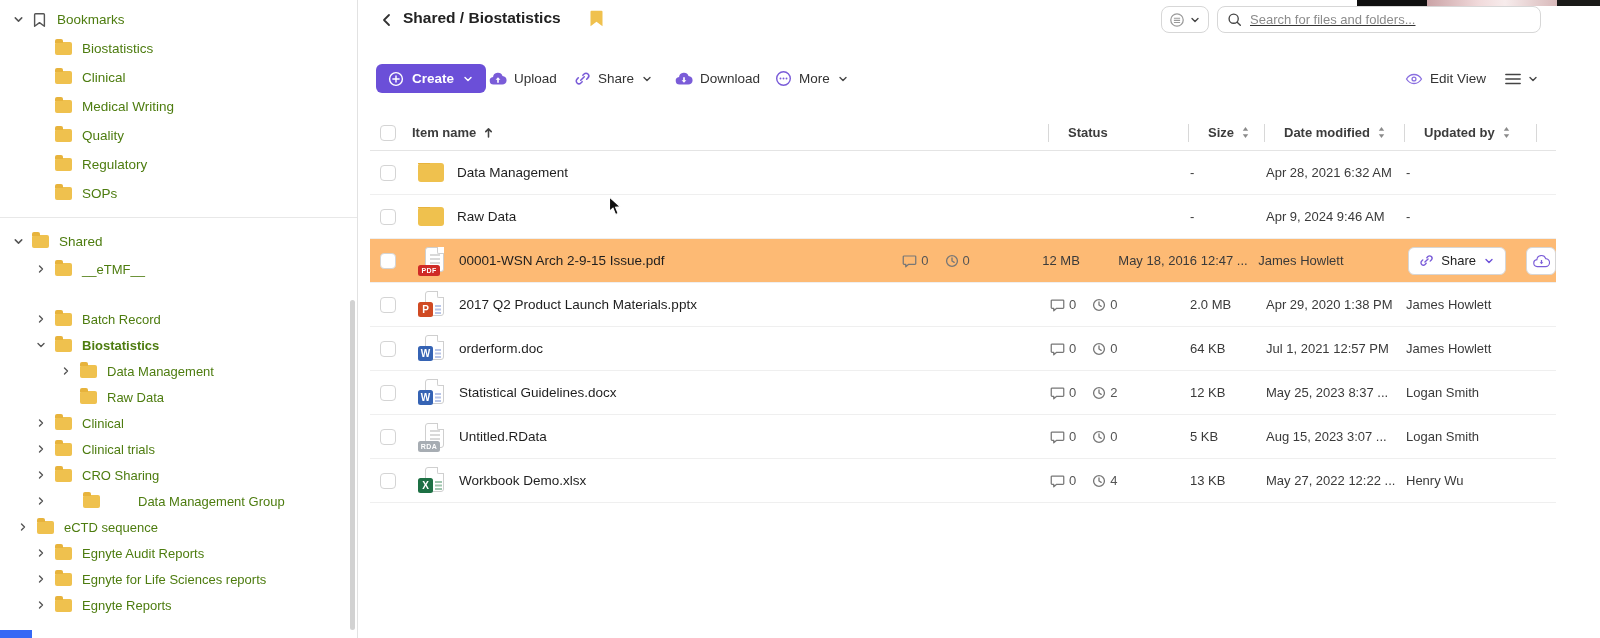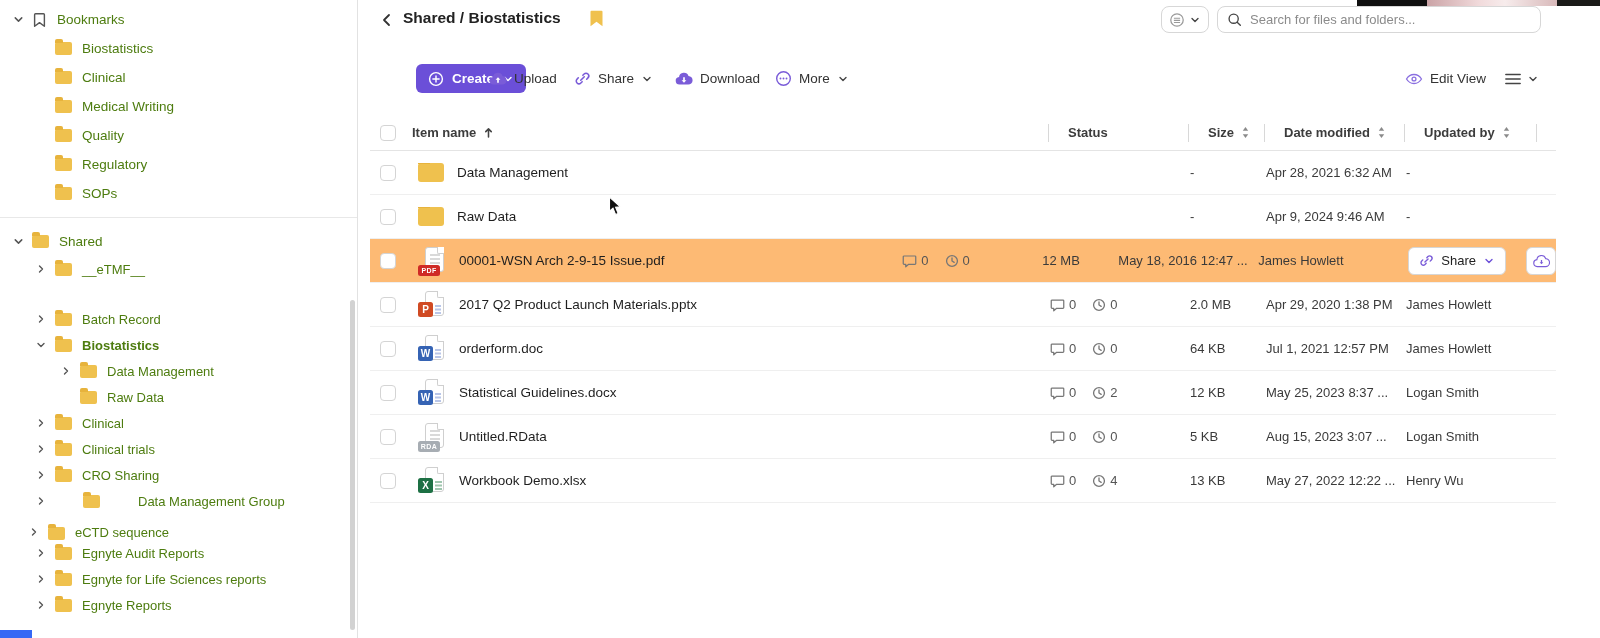--- a/index.html
+++ b/index.html
@@ -24,30 +24,30 @@
   
   .main { position:absolute; left:359px; top:0; width:1241px; height:638px; background:#fff; }
 
   
   .main-header { position:relative; height:40px; }
   .back-btn { position:absolute; left:17px; top:9px; width:22px; height:22px; display:flex; align-items:center; justify-content:center; cursor:pointer; }
   .breadcrumb { position:absolute; left:44px; top:9px; font-size:15.5px; font-weight:700; color:#222; }
   .crumb-bookmark { position:absolute; left:231px; top:10px; }
   .search-filter { position:absolute; left:802px; top:6px; height:27px; width:48px; border:1px solid #d7d7d7; border-radius:8px; display:flex; align-items:center; justify-content:center; gap:4px; cursor:pointer; background:#fff; }
   .search-box { position:absolute; left:858px; top:6px; width:324px; height:27px; border:1px solid #d7d7d7; border-radius:8px; display:flex; align-items:center; padding:0 9px; background:#fff; }
-  .search-box input { border:0; outline:0; flex:1; margin-left:8px; font-size:13px; color:#333; font-family:"Liberation Sans", sans-serif; background:transparent; }
+  .search-box input { border:0; outline:0; flex:1; margin-left:8px; font-size:13px; color:#333; font-family:"Liberation Sans", sans-serif; background:transparent;text-decoration:underline; }
   .search-box input::placeholder { color:#8b8b8b; }
   .rec-artifact { position:absolute; right:0; top:0; width:243px; height:6px; display:flex; }
   .rec-artifact .seg1 { width:70px; background:#101010; }
   .rec-artifact .seg2 { width:130px; background:linear-gradient(90deg,#caa3a6,#f1dadb 40%,#f7ecec 60%,#d8b9ba); }
   .rec-artifact .seg3 { flex:1; background:#1a1a18; }
 
   
   .toolbar { position:relative; height:52px; margin-top:12px; }
-  .btn-create { position:absolute; left:17px; top:12px; height:29px; padding:0 12px; background:#6b4fd8; border-radius:6px; color:#fff; font-size:13.5px; font-weight:700; display:flex; align-items:center; gap:8px; cursor:pointer; border:none;margin-left:40px; }
+  .btn-create { position:absolute; left:17px; top:12px; height:29px; padding:0 12px; background:#6b4fd8; border-radius:6px; color:#fff; font-size:13.5px; font-weight:700; display:flex; align-items:center; gap:8px; cursor:pointer; border:none; }
   .tb-item { position:absolute; top:12px; height:29px; display:flex; align-items:center; gap:7px; font-size:13.5px; color:#333; cursor:pointer; }
   .tb-upload { left:130px; } .tb-share { left:215px; } .tb-download { left:316px; } .tb-more { left:416px; }
   .edit-view { position:absolute; left:1046px; top:12px; height:29px; display:flex; align-items:center; gap:7px; font-size:13.5px; color:#333; cursor:pointer; }
   .layout-toggle { position:absolute; left:1146px; top:12px; height:29px; display:flex; align-items:center; gap:6px; cursor:pointer; }
 
   
   .table { position:relative; margin:11px 12px 0 11px; width:1186px; }
   .t-head { display:grid; grid-template-columns:42px 1fr 140px 76px 140px 132px auto; height:36px; align-items:center; border-bottom:1px solid #e4e4e4;text-align:center; }
   .t-head .h { font-size:13px; font-weight:700; color:#3c3c3c; display:flex; align-items:center; gap:7px; }
   .t-head .h.sep { border-left:1px solid #d8d8d8; padding-left:19px; height:18px; }
@@ -205,21 +205,21 @@
         </div>
         <div class="tree-row sm" style="padding-left: 33px; gap: 28px;">
           <span class="chev">
             <svg width="12" height="12" viewBox="0 0 16 16">
               <path d="M6 4l4 4-4 4" fill="none" stroke="#555" stroke-width="1.8" stroke-linecap="round" stroke-linejoin="round"></path>
             </svg>
           </span>
           <span class="folder"></span>
           <span class="lbl">Data Management Group</span>
         </div>
-        <div class="tree-row sm" style="padding-left: 26px; align-items: flex-end;">
+        <div class="tree-row sm" style="padding-left: 15px;">
           <span class="chev">
             <svg width="12" height="12" viewBox="0 0 16 16">
               <path d="M6 4l4 4-4 4" fill="none" stroke="#555" stroke-width="1.8" stroke-linecap="round" stroke-linejoin="round"></path>
             </svg>
           </span>
           <span class="folder"></span>
           <span class="lbl">eCTD sequence</span>
         </div>
         <div class="tree-row sm" style="padding-left: 33px;">
           <span class="chev">

